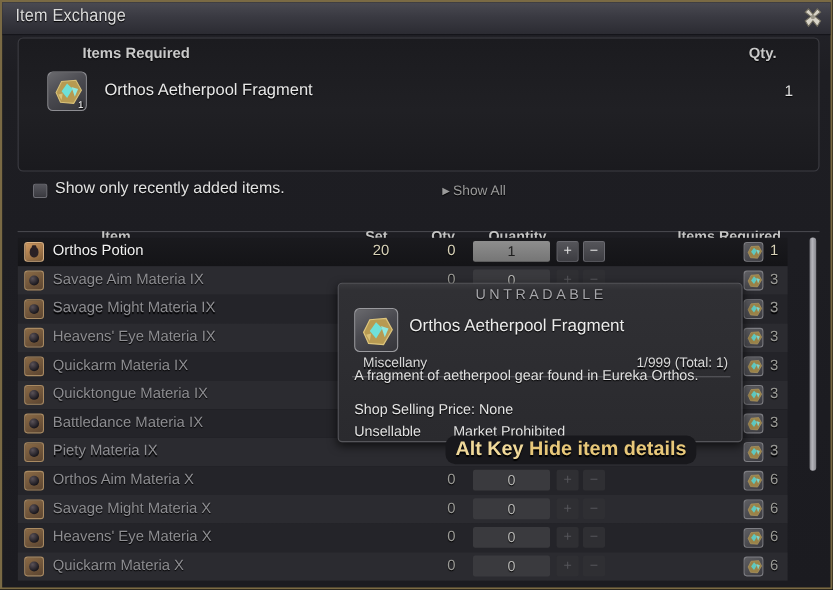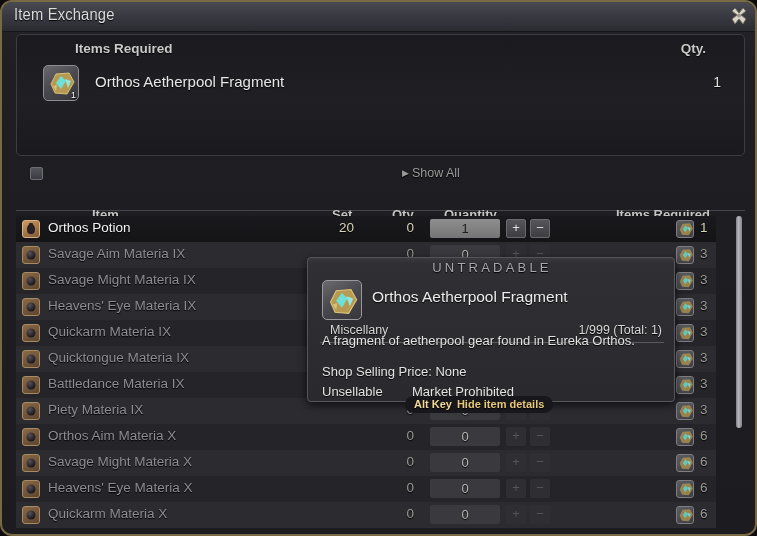--- a/index.html
+++ b/index.html
@@ -8,21 +8,21 @@
     background: #0c0c0e;
     font-family: "Liberation Sans", sans-serif;
     overflow: hidden;
   }
 
   #window {
     position: relative;
     width: 757px; height: 536px;
     background: linear-gradient(180deg, #24242a 0%, #1e1e23 12%, #1b1b20 100%);
     border: 2px solid #7a6a44;
-    border-radius: 12px;
+    border-radius: 0;
     overflow: hidden;
     padding-left: 12px;
   }
 
   
   #titlebar {
     position: absolute; left: 0; top: 0;
     width: 757px; height: 30px;
     background: linear-gradient(180deg, #4a4a52 0%, #3a3a42 45%, #2b2b32 100%);
     border-bottom: 1px solid #15151a;
@@ -303,21 +303,21 @@
   #tt-flag2 {
     position: absolute; left: 104px; top: 126px;
     font-size: 13px; color: #e4e4e4;
     text-shadow: 0 1px 1px #000;
   }
   #alt-hint {
     position: absolute; left: 403px; top: 394px;
     padding: 2px 9px 3px 9px;
     background: #18181c;
     border-radius: 9px;
-    font-size: 11px; font-weight: bold;
+    font-size: 18px; font-weight: bold;
     color: #e8c87a;
     text-shadow: 0 1px 1px #000;
     white-space: nowrap;
     text-align: center;
   }
   #alt-hint .k { color: #f0d99a; margin-right: 5px; }
 </style>
 </head>
 <body>
 
@@ -349,20 +349,21 @@
         </svg>
         <span class="frag-badge">1</span>
       </div>
       <div id="req-item-name">Orthos Aetherpool Fragment</div>
       <div id="req-item-qty">1</div>
     </div>
   </div>
 
   <div id="filter-bar">
     <div id="chk-recent"></div>
+    <div id="chk-recent-label">Show only recently added items.</div>
     <div id="show-all-btn">
       <span class="arrow">▶</span><span>Show All</span>
     </div>
   </div>
 
   <div id="col-head">
     <span class="ch-item">Item</span>
     <span class="ch-set">Set</span>
     <span class="ch-qty">Qty.</span>
     <span class="ch-quan">Quantity</span>

